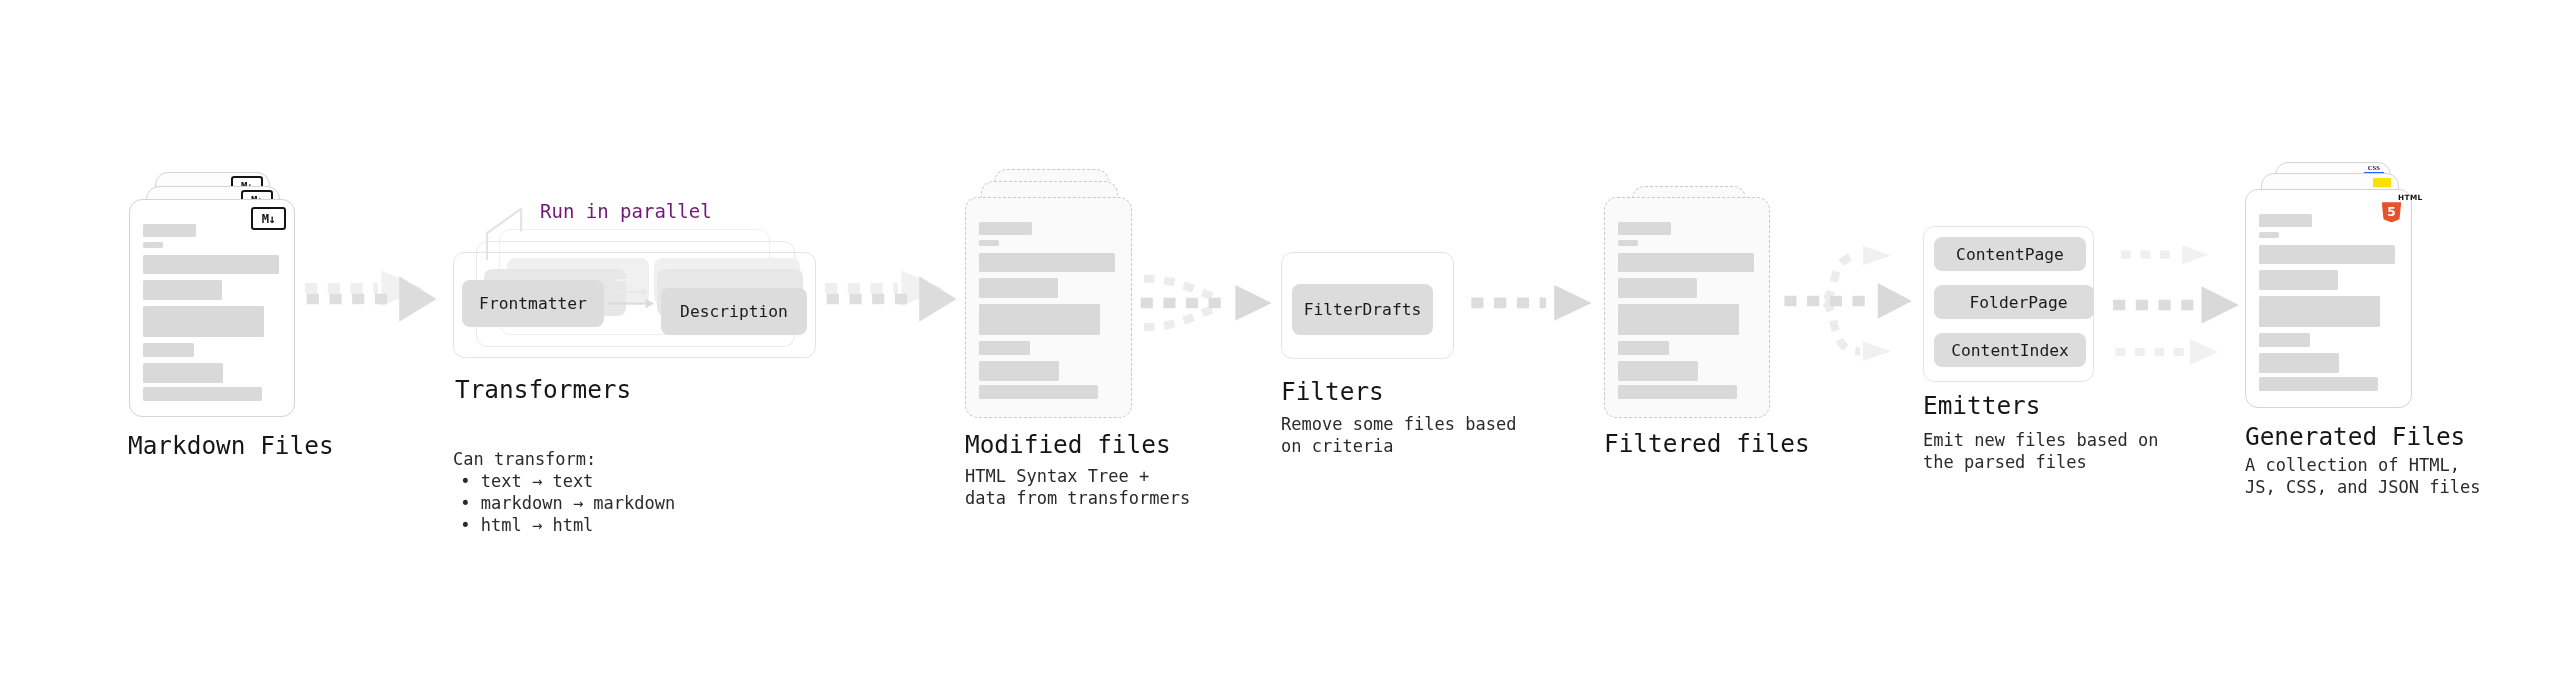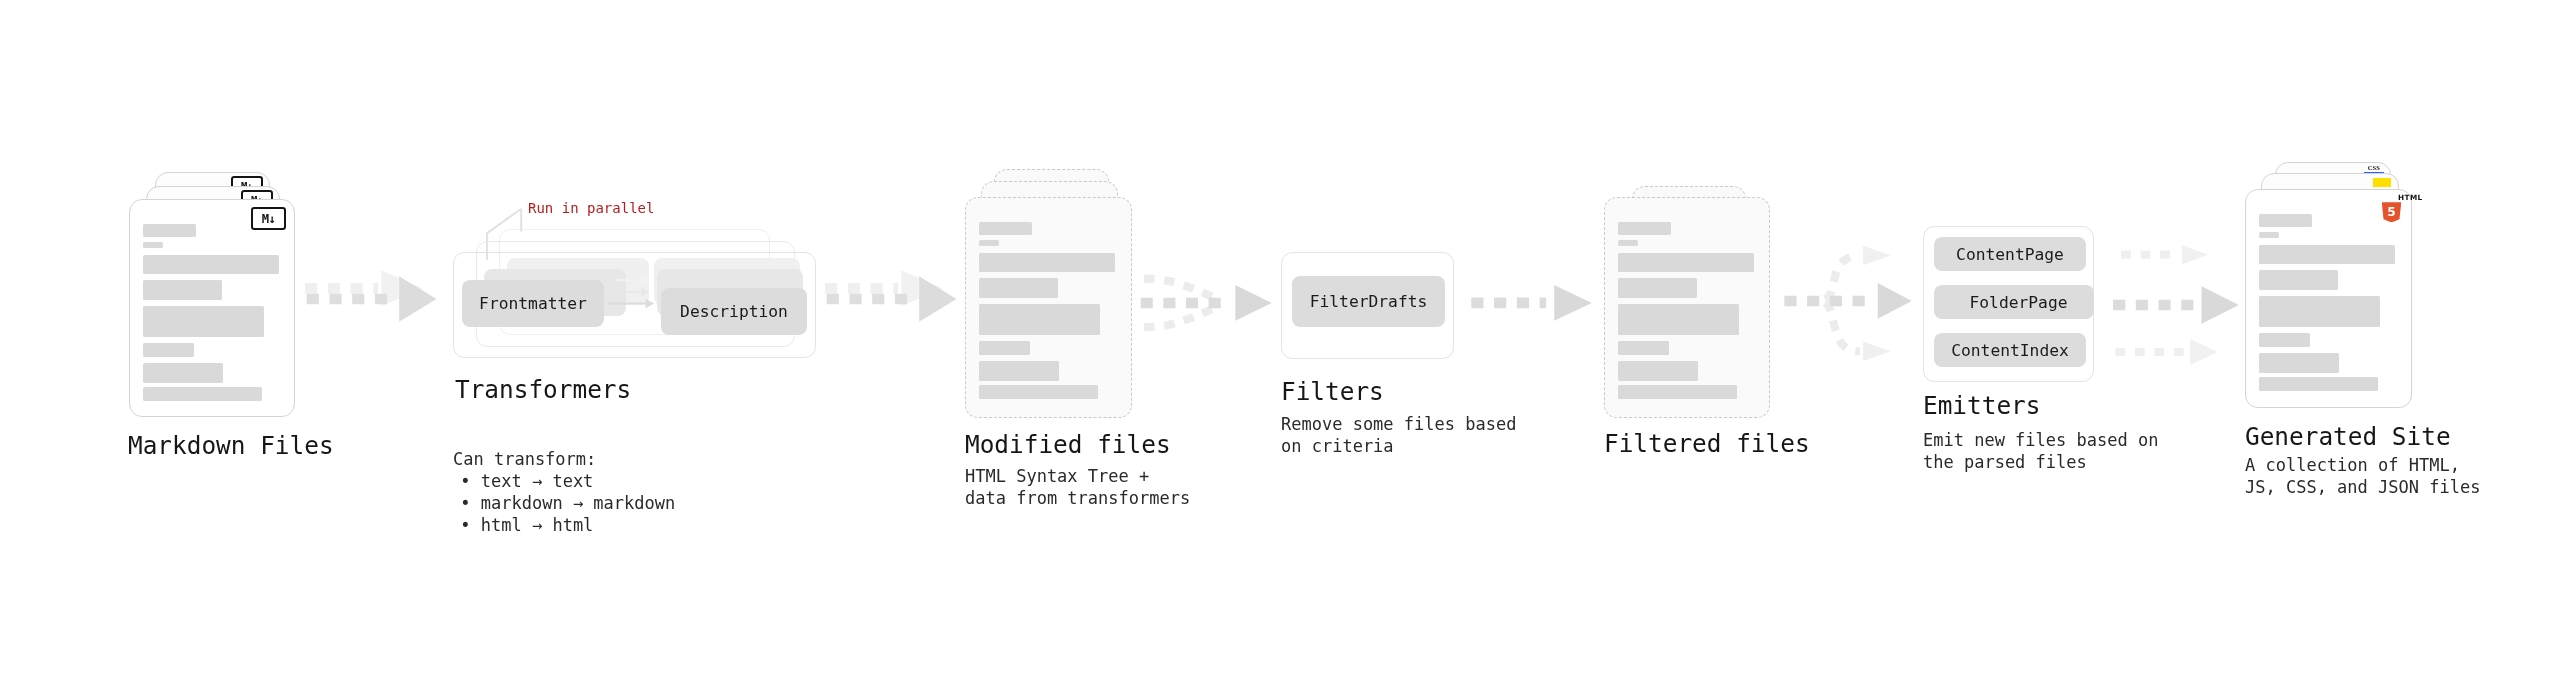--- a/index.html
+++ b/index.html
@@ -56,21 +56,21 @@
     box-sizing:border-box;
   }
   .graybox.g2{background:#e7e7e7;}
   .graybox.g3{background:#f0f0f0;}
 
   
   .heading{position:absolute;font-size:24.4px;color:#161616;white-space:nowrap;}
   .desc{position:absolute;font-size:17px;line-height:22px;color:#2a2a2a;white-space:pre-line;}
   .bullets{position:absolute;font-size:17px;line-height:22px;color:#2a2a2a;margin-top:32px;}
   .bullets .b{padding-left:7.3px;white-space:nowrap;}
-  .runlabel{position:absolute;font-size:14px;color:#b91c1c;white-space:nowrap;}
+  .runlabel{position:absolute;font-size:19px;color:#701a75;white-space:nowrap;margin-left:12px;}
 
   
   .html5-logo{position:absolute;width:21px;text-align:center;}
   .html5-word{font-size:7.3px;font-weight:bold;color:#101010;letter-spacing:0.4px;line-height:7.3px;font-family:"DejaVu Sans","Liberation Sans",sans-serif;padding-left:17px;}
   .html5-shield{
     width:19.5px;height:20.3px;margin:0.8px auto 0;
     clip-path:polygon(0 0,100% 0,91% 84%,50% 100%,9% 84%);
     display:flex;align-items:center;justify-content:center;
     color:#ffffff;font-size:12.2px;font-weight:bold;
     font-family:"DejaVu Sans","Liberation Sans",sans-serif;
@@ -180,21 +180,21 @@
 
   <svg class="abs" style="left:1134px;top:256px;" width="146" height="93" viewBox="0 0 180 115">
     <path d="M 12,28 C 55,28 72,42 102,52" stroke="#ececec" stroke-width="10" stroke-dasharray="13 12" fill="none"></path>
     <path d="M 12,88 C 55,88 72,74 102,64" stroke="#ececec" stroke-width="10" stroke-dasharray="13 12" fill="none"></path>
     <line x1="8" y1="58" x2="115" y2="58" stroke="#dcdcdc" stroke-width="13" stroke-dasharray="15 13"></line>
     <polygon points="125,36 170,58 125,80" fill="#d9d9d9"></polygon>
   </svg>
 
   <div>
     <div class="frame" style="left:1281px;top:252px;width:173px;height:107px;"></div>
-    <div class="graybox" style="left:1292px;top:276px;width:153px;height:51px;">FilterDrafts</div>
+    <div class="graybox" style="left:1292px;top:284px;width:141px;height:51px;">FilterDrafts</div>
     <div class="heading" style="left:1281px;top:377px;">Filters</div>
     <div class="desc" style="left:1281px;top:413px;">Remove some files based
 on criteria</div>
   </div>
 
   <svg class="abs" style="left:1463px;top:272px;" width="137" height="61" viewBox="0 0 168 75">
     <line x1="10" y1="38" x2="102" y2="38" stroke="#dcdcdc" stroke-width="13" stroke-dasharray="15 13"></line>
     <polygon points="112,16 158,38 112,60" fill="#d9d9d9"></polygon>
   </svg>
 
@@ -262,19 +262,19 @@
           <div class="bar" style="left: 13px; top: 24.4px; width: 53px; height: 12.2px; background: rgb(217, 217, 217);"></div>
           <div class="bar" style="left: 13px; top: 42px; width: 19.5px; height: 5.7px; background: rgb(217, 217, 217);"></div>
           <div class="bar" style="left: 13px; top: 55px; width: 136px; height: 18.7px; background: rgb(217, 217, 217);"></div>
           <div class="bar" style="left: 13px; top: 80px; width: 79px; height: 19.5px; background: rgb(217, 217, 217);"></div>
           <div class="bar" style="left: 13px; top: 106px; width: 121px; height: 31px; background: rgb(217, 217, 217);"></div>
           <div class="bar" style="left: 13px; top: 143px; width: 51px; height: 14px; background: rgb(217, 217, 217);"></div>
           <div class="bar" style="left: 13px; top: 163px; width: 80px; height: 19.5px; background: rgb(217, 217, 217);"></div>
           <div class="bar" style="left: 13px; top: 187px; width: 119px; height: 14px; background: rgb(217, 217, 217);"></div>
         </div>
     </div>
-    <div class="heading" style="left:2245px;top:422px;">Generated Site</div>
+    <div class="heading" style="left:2245px;top:422px;">Generated Files</div>
     <div class="desc" style="left:2245px;top:454px;">A collection of HTML,
 JS, CSS, and JSON files</div>
   </div>
 
 </div>
 
 
 </body></html>

